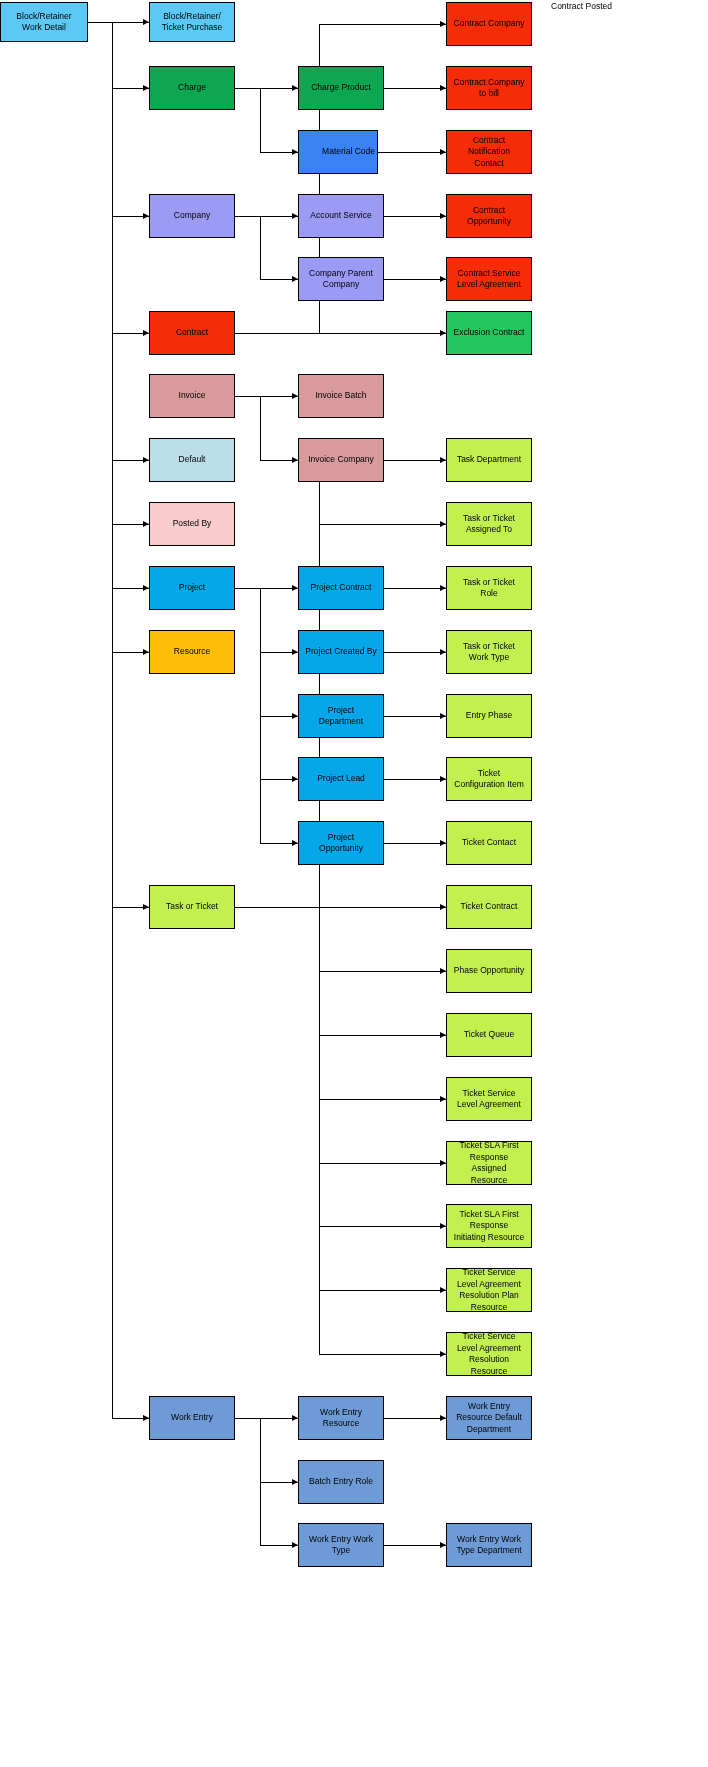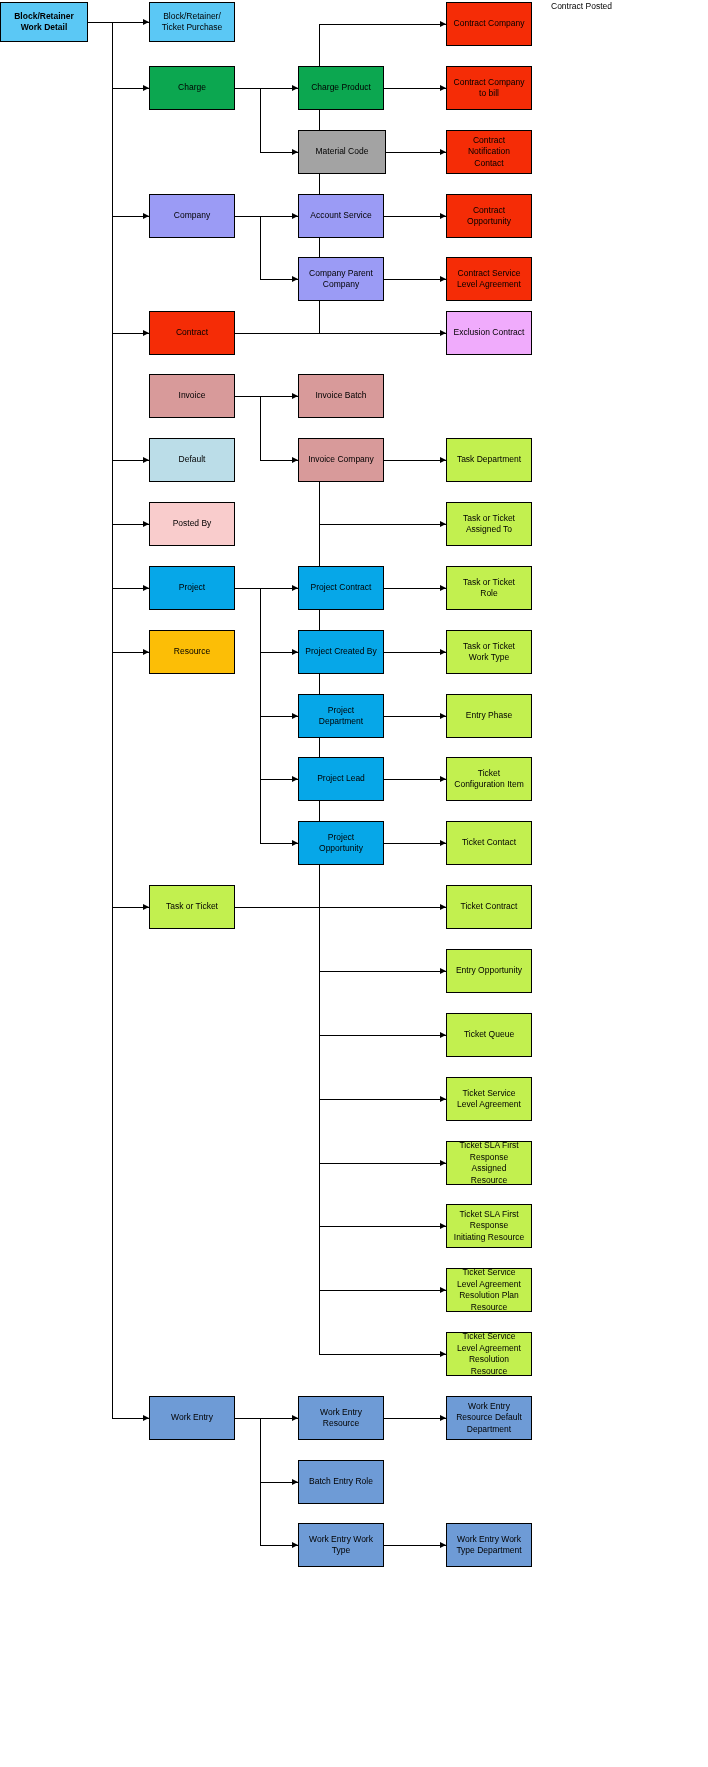--- a/index.html
+++ b/index.html
@@ -148,34 +148,34 @@
     <div class="arrow" style="left: 292px; top: 1478.5px;"></div>
     <div class="edge h" style="left: 260px; top: 1545px; width: 38px;"></div>
     <div class="arrow" style="left: 292px; top: 1541.5px;"></div>
     <div class="edge h" style="left: 384px; top: 1418px; width: 25px;"></div>
     <div class="edge h" style="left: 409px; top: 1418px; width: 37px;"></div>
     <div class="arrow" style="left: 440px; top: 1414.5px;"></div>
     <div class="edge h" style="left: 384px; top: 1545px; width: 25px;"></div>
     <div class="edge h" style="left: 409px; top: 1545px; width: 37px;"></div>
     <div class="arrow" style="left: 440px; top: 1541.5px;"></div>
     <div class="node" style="left: 0px; top: 2px; width: 88px; height: 40px; background: rgb(91, 200, 245);">
-      <span style="white-space: pre-line; font-weight: bold;">Block/Retainer
+      <span style="white-space: pre-line;">Block/Retainer
 Work Detail</span>
     </div>
     <div class="node" style="left: 149px; top: 2px; width: 86px; height: 40px; background: rgb(91, 200, 245);">
       <span style="white-space: pre-line;">Block/Retainer/
 Ticket Purchase</span>
     </div>
     <div class="node" style="left: 149px; top: 66px; width: 86px; height: 44px; background: rgb(12, 167, 80);">
       <span style="white-space: pre-line;">Charge</span>
     </div>
     <div class="node" style="left: 298px; top: 66px; width: 86px; height: 44px; background: rgb(12, 167, 80);">
       <span style="white-space: pre-line;">Charge Product</span>
     </div>
-    <div class="node" style="left: 298px; top: 130px; width: 88px; height: 44px; background: #a3a3a3;">
+    <div class="node" style="left: 298px; top: 130px; width: 80px; height: 44px; background: #3b82f6; text-align: right;">
       <span style="white-space: pre-line;">Material Code</span>
     </div>
     <div class="node" style="left: 149px; top: 194px; width: 86px; height: 44px; background: rgb(155, 155, 245);">
       <span style="white-space: pre-line;">Company</span>
     </div>
     <div class="node" style="left: 298px; top: 194px; width: 86px; height: 44px; background: rgb(155, 155, 245);">
       <span style="white-space: pre-line;">Account Service</span>
     </div>
     <div class="node" style="left: 298px; top: 257px; width: 86px; height: 44px; background: rgb(155, 155, 245);">
       <span style="white-space: pre-line;">Company Parent
@@ -252,21 +252,21 @@
 Contact</span>
     </div>
     <div class="node" style="left: 446px; top: 194px; width: 86px; height: 44px; background: rgb(245, 44, 6);">
       <span style="white-space: pre-line;">Contract
 Opportunity</span>
     </div>
     <div class="node" style="left: 446px; top: 257px; width: 86px; height: 44px; background: rgb(245, 44, 6);">
       <span style="white-space: pre-line;">Contract Service
 Level Agreement</span>
     </div>
-    <div class="node" style="left: 446px; top: 311px; width: 86px; height: 44px; background: #f0abfc;">
+    <div class="node" style="left: 446px; top: 311px; width: 86px; height: 44px; background: #22c55e;">
       <span style="white-space: pre-line;">Exclusion Contract</span>
     </div>
     <div class="node" style="left: 446px; top: 438px; width: 86px; height: 44px; background: rgb(194, 240, 79);">
       <span style="white-space: pre-line; text-align: center;">Task Department</span>
     </div>
     <div class="node" style="left: 446px; top: 502px; width: 86px; height: 44px; background: rgb(194, 240, 79);">
       <span style="white-space: pre-line;">Task or Ticket
 Assigned To</span>
     </div>
     <div class="node" style="left: 446px; top: 566px; width: 86px; height: 44px; background: rgb(194, 240, 79);">
@@ -284,21 +284,21 @@
       <span style="white-space: pre-line;">Ticket
 Configuration Item</span>
     </div>
     <div class="node" style="left: 446px; top: 821px; width: 86px; height: 44px; background: rgb(194, 240, 79);">
       <span style="white-space: pre-line;">Ticket Contact</span>
     </div>
     <div class="node" style="left: 446px; top: 885px; width: 86px; height: 44px; background: rgb(194, 240, 79);">
       <span style="white-space: pre-line;">Ticket Contract</span>
     </div>
     <div class="node" style="left: 446px; top: 949px; width: 86px; height: 44px; background: rgb(194, 240, 79);">
-      <span style="white-space: pre-line;">Entry Opportunity</span>
+      <span style="white-space: pre-line;">Phase Opportunity</span>
     </div>
     <div class="node" style="left: 446px; top: 1013px; width: 86px; height: 44px; background: rgb(194, 240, 79);">
       <span style="white-space: pre-line;">Ticket Queue</span>
     </div>
     <div class="node" style="left: 446px; top: 1077px; width: 86px; height: 44px; background: rgb(194, 240, 79);">
       <span style="white-space: pre-line;">Ticket Service
 Level Agreement</span>
     </div>
     <div class="node" style="left: 446px; top: 1141px; width: 86px; height: 44px; background: rgb(194, 240, 79);">
       <span style="white-space: pre-line;">Ticket SLA First

